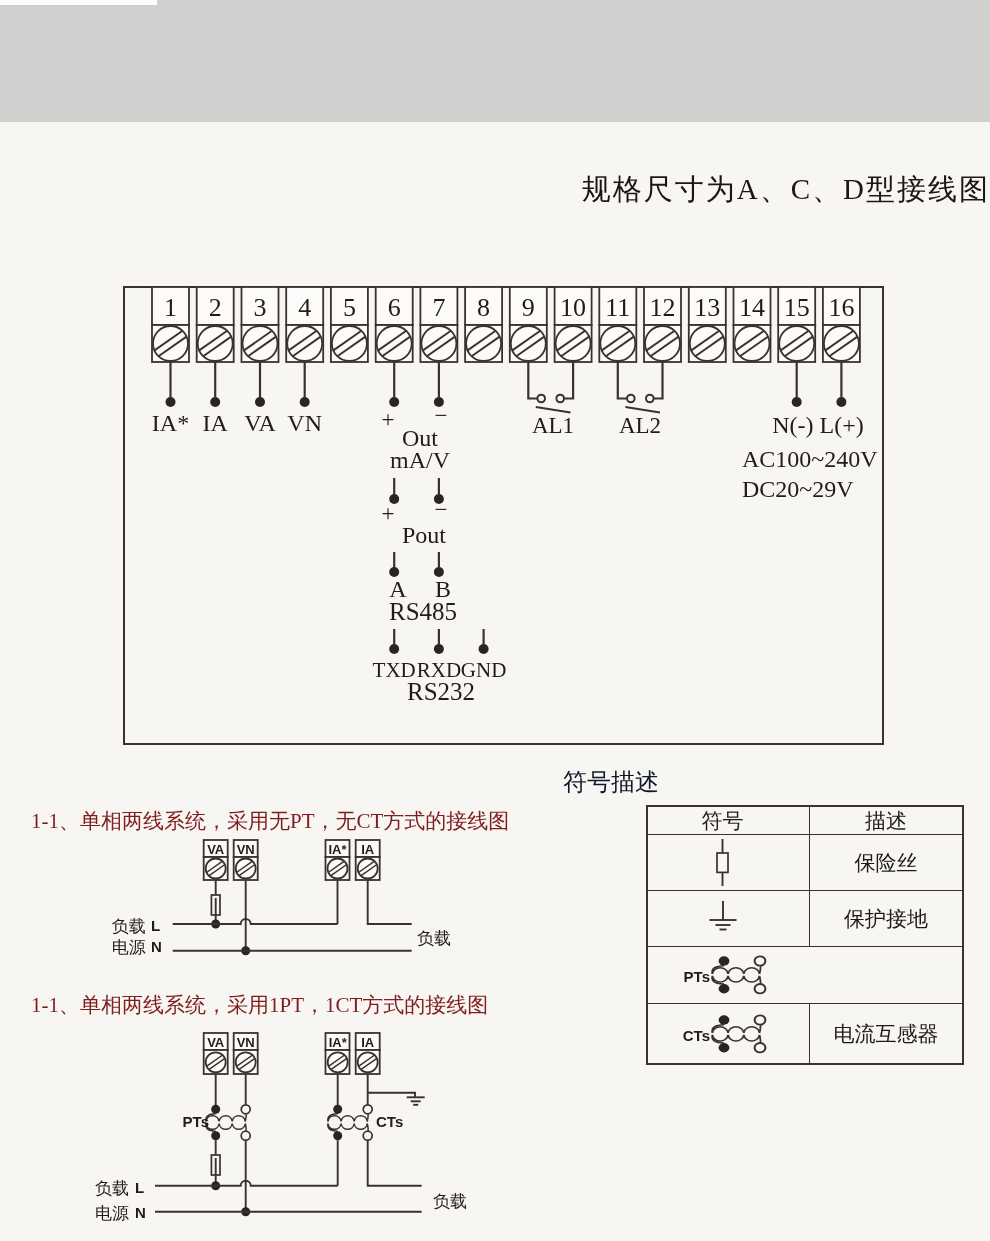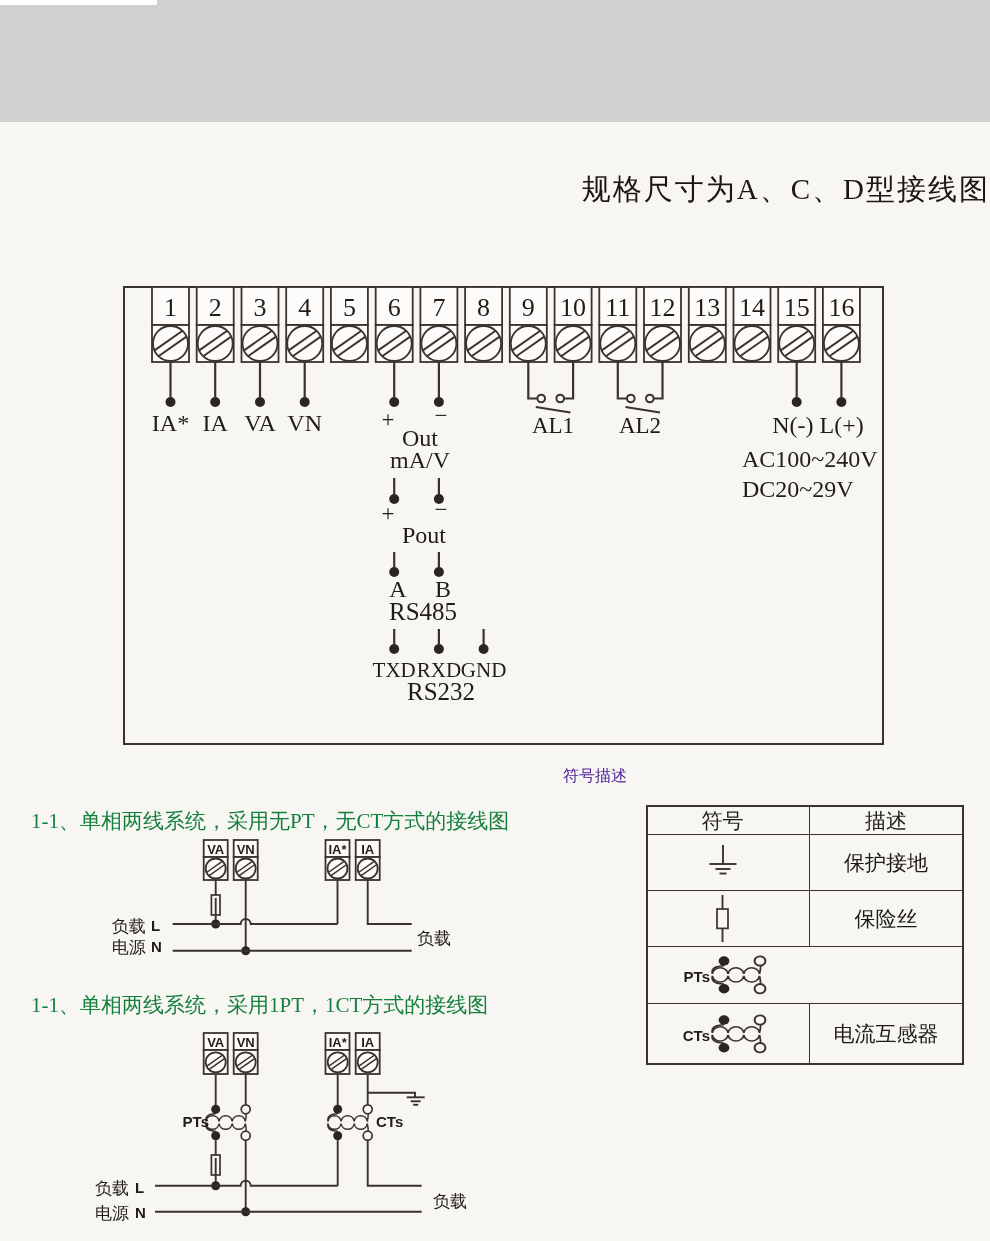--- a/index.html
+++ b/index.html
@@ -8,22 +8,22 @@
   .band{position:absolute;left:0;top:0;width:990px;height:122px;background:#d2d0cf;}
   .notch{position:absolute;left:0;top:0;width:157px;height:5px;background:#fffdfd;}
   .title{position:absolute;left:0;top:14px;width:990px;text-align:center;
          font-family:"Liberation Sans",sans-serif;font-weight:700;font-size:54px;
          color:#0e0d0c;letter-spacing:6px;}
   .subtitle{position:absolute;left:0;top:74px;width:990px;text-align:center;
          font-family:"Liberation Sans",sans-serif;font-size:21px;color:#23211f;letter-spacing:1px;}
   .heading{position:absolute;left:0;top:170px;width:990px;text-align:right;
          font-size:29px;color:#1d1612;letter-spacing:2px;}
   .sec-title{position:absolute;left:31px;top:764px;font-size:20px;color:#1d1a17;}
-  .item-heading{position:absolute;left:31px;font-size:21px;color:#15803d;}
-  .sym-title{position:absolute;left:563px;top:766px;font-size:16px;color:#4c1d95;}
+  .item-heading{position:absolute;left:31px;font-size:21px;color:#7f1d1d;}
+  .sym-title{position:absolute;left:563px;top:766px;font-size:24px;color:#0f172a;}
   svg{position:absolute;left:0;overflow:visible;}
   .cell{fill:#fcfbfa;stroke:#3a322d;stroke-width:1.8;}
   .frame{fill:none;stroke:#3a322d;stroke-width:2;}
   .wire{stroke:#3a322d;stroke-width:2.2;fill:none;}
   .wire-s{stroke:#3a322d;stroke-width:1.9;fill:none;}
   .dot{fill:#2b2420;stroke:none;}
   .oc{fill:#f7f6f3;stroke:#3a322d;stroke-width:1.7;}
   .sc{fill:#f7f6f3;stroke:#3a322d;stroke-width:2;}
   .coil{fill:none;stroke:#3a322d;stroke-width:1.5;}
   text{fill:#201c18;}
@@ -362,36 +362,36 @@
   <div class="sym-title">符号描述</div>
 
   <div class="sym-table">
     <div class="srow" style="height:27px">
       <div class="scell thead">符号</div>
       <div class="scell thead">描述</div>
     </div>
     <div class="srow" style="height:55px">
       <div class="scell">
         <svg class="symsvg" width="149" height="55" viewBox="0 0 149 55">
+          <line class="wire-s" x1="74.5" y1="4" x2="74.5" y2="51"></line>
+          <rect class="oc" x="69" y="18" width="11" height="19.4"></rect>
+        </svg>
+      </div>
+      <div class="scell sdesc">保险丝</div>
+    </div>
+    <div class="srow" style="height:55px">
+      <div class="scell">
+        <svg class="symsvg" width="149" height="55" viewBox="0 0 149 55">
           <line class="wire-s" x1="75" y1="10" x2="75" y2="29"></line>
           <line class="wire-s" x1="61.5" y1="29" x2="88.5" y2="29"></line>
           <line class="wire-s" x1="67.5" y1="34" x2="82.5" y2="34"></line>
           <line class="wire-s" x1="71.5" y1="38.5" x2="78.5" y2="38.5"></line>
         </svg>
       </div>
       <div class="scell sdesc">保护接地</div>
-    </div>
-    <div class="srow" style="height:55px">
-      <div class="scell">
-        <svg class="symsvg" width="149" height="55" viewBox="0 0 149 55">
-          <line class="wire-s" x1="74.5" y1="4" x2="74.5" y2="51"></line>
-          <rect class="oc" x="69" y="18" width="11" height="19.4"></rect>
-        </svg>
-      </div>
-      <div class="scell sdesc">保险丝</div>
     </div>
     <div class="srow" style="height:56px">
       <div class="scell">
         <svg class="symsvg" width="149" height="56" viewBox="0 0 149 56">
           <text class="ptslbl end" x="62" y="35">PTs</text>
           <g transform="translate(76,14) scale(1.2,1.05)">
               <use href="#xfmr"></use>
             </g>
         </svg>
       </div>

